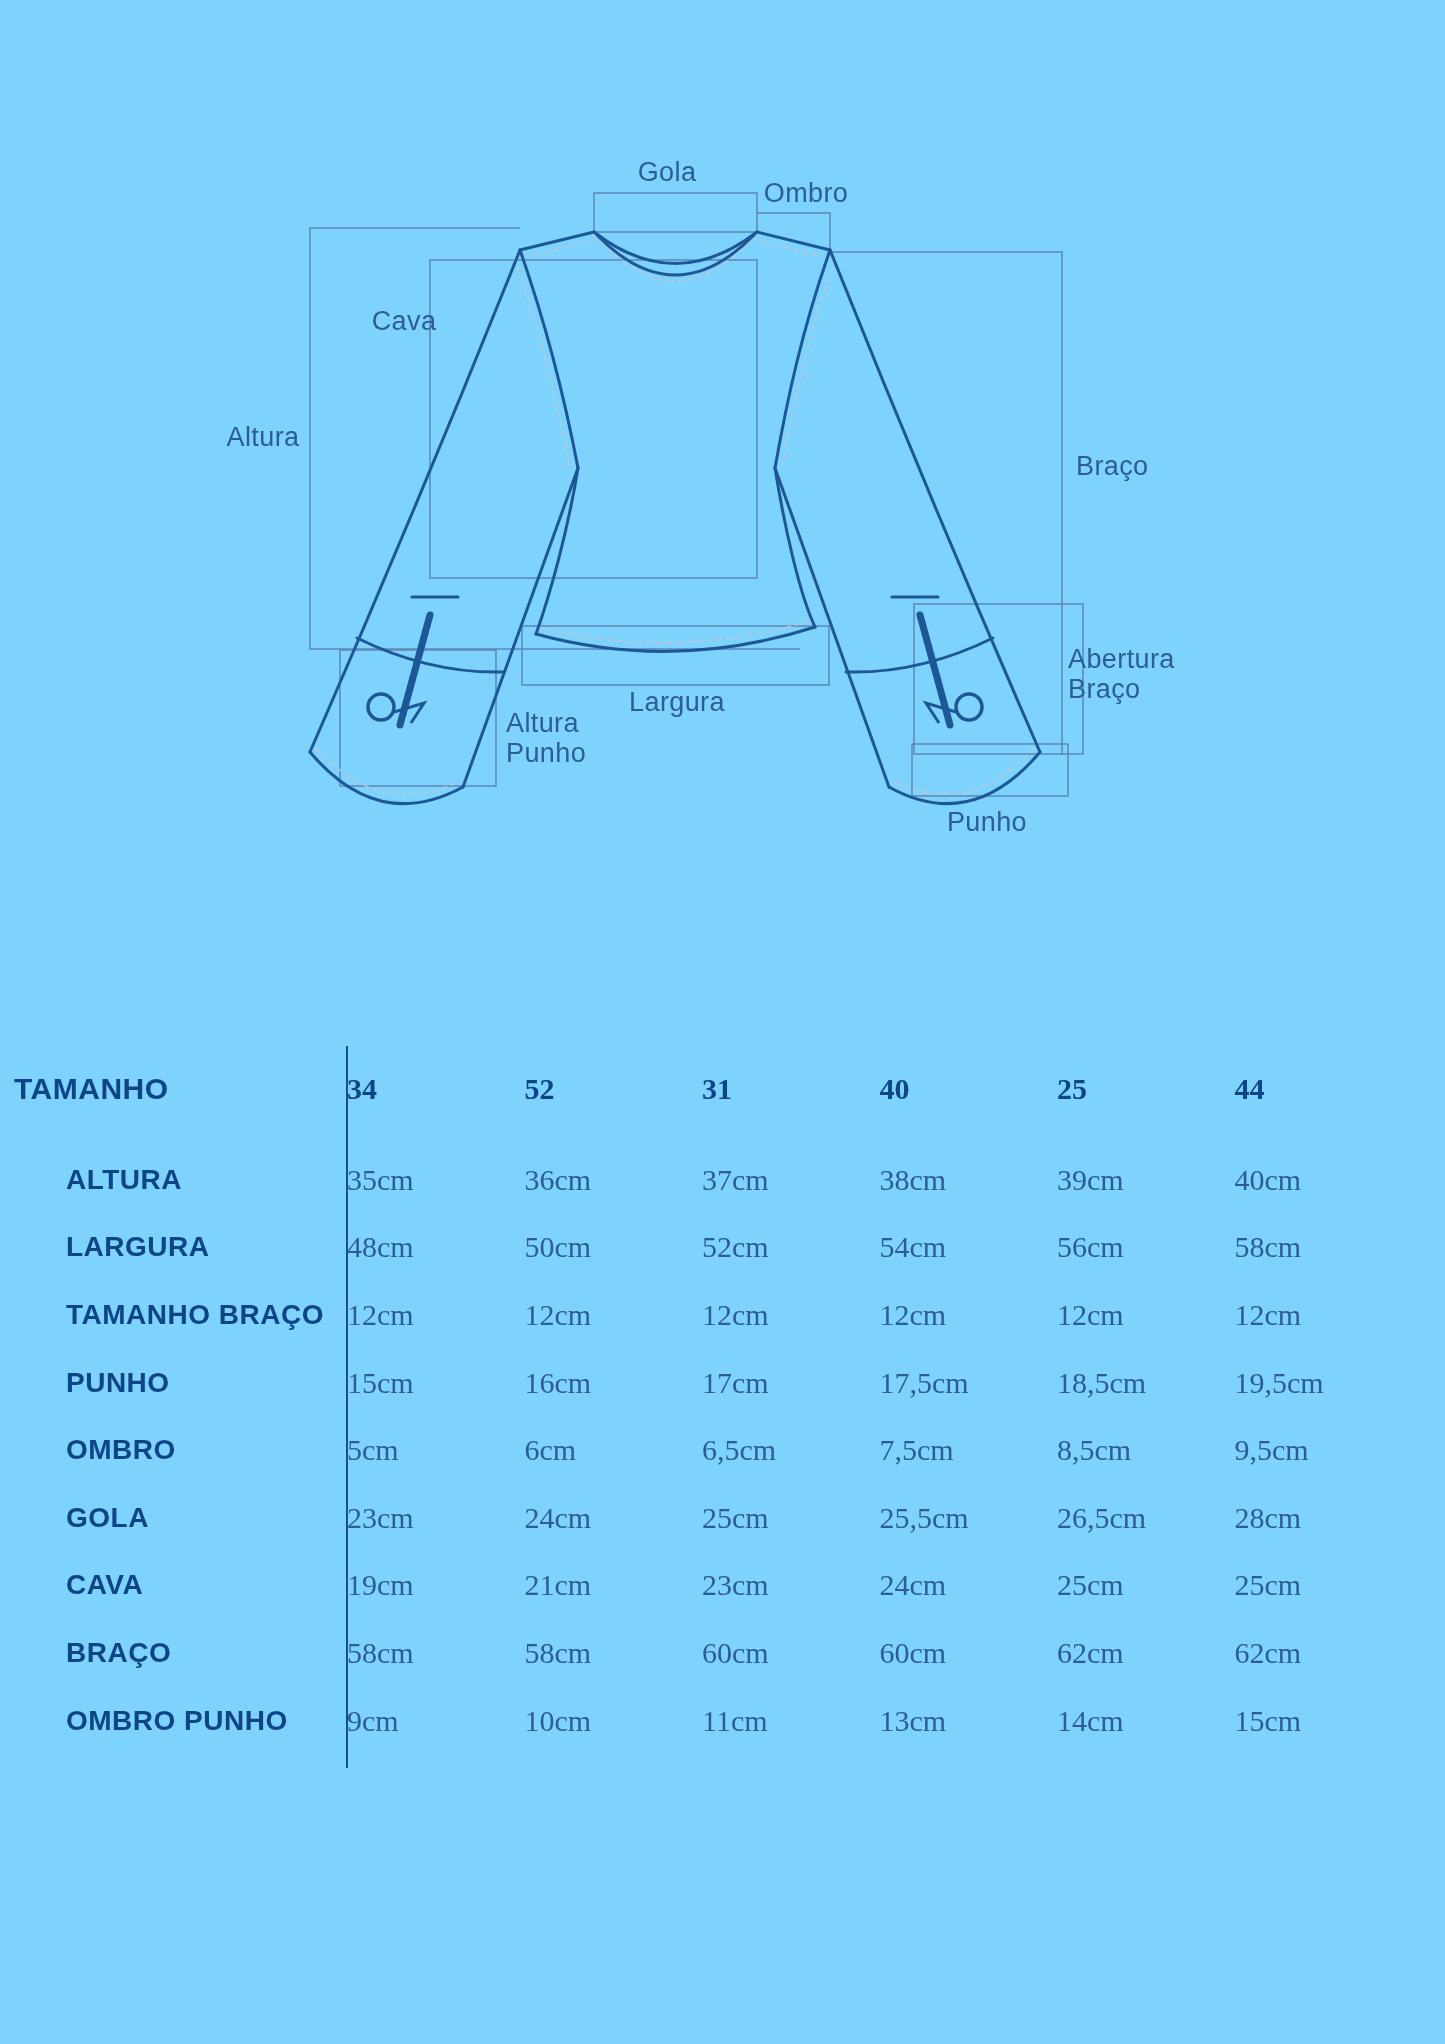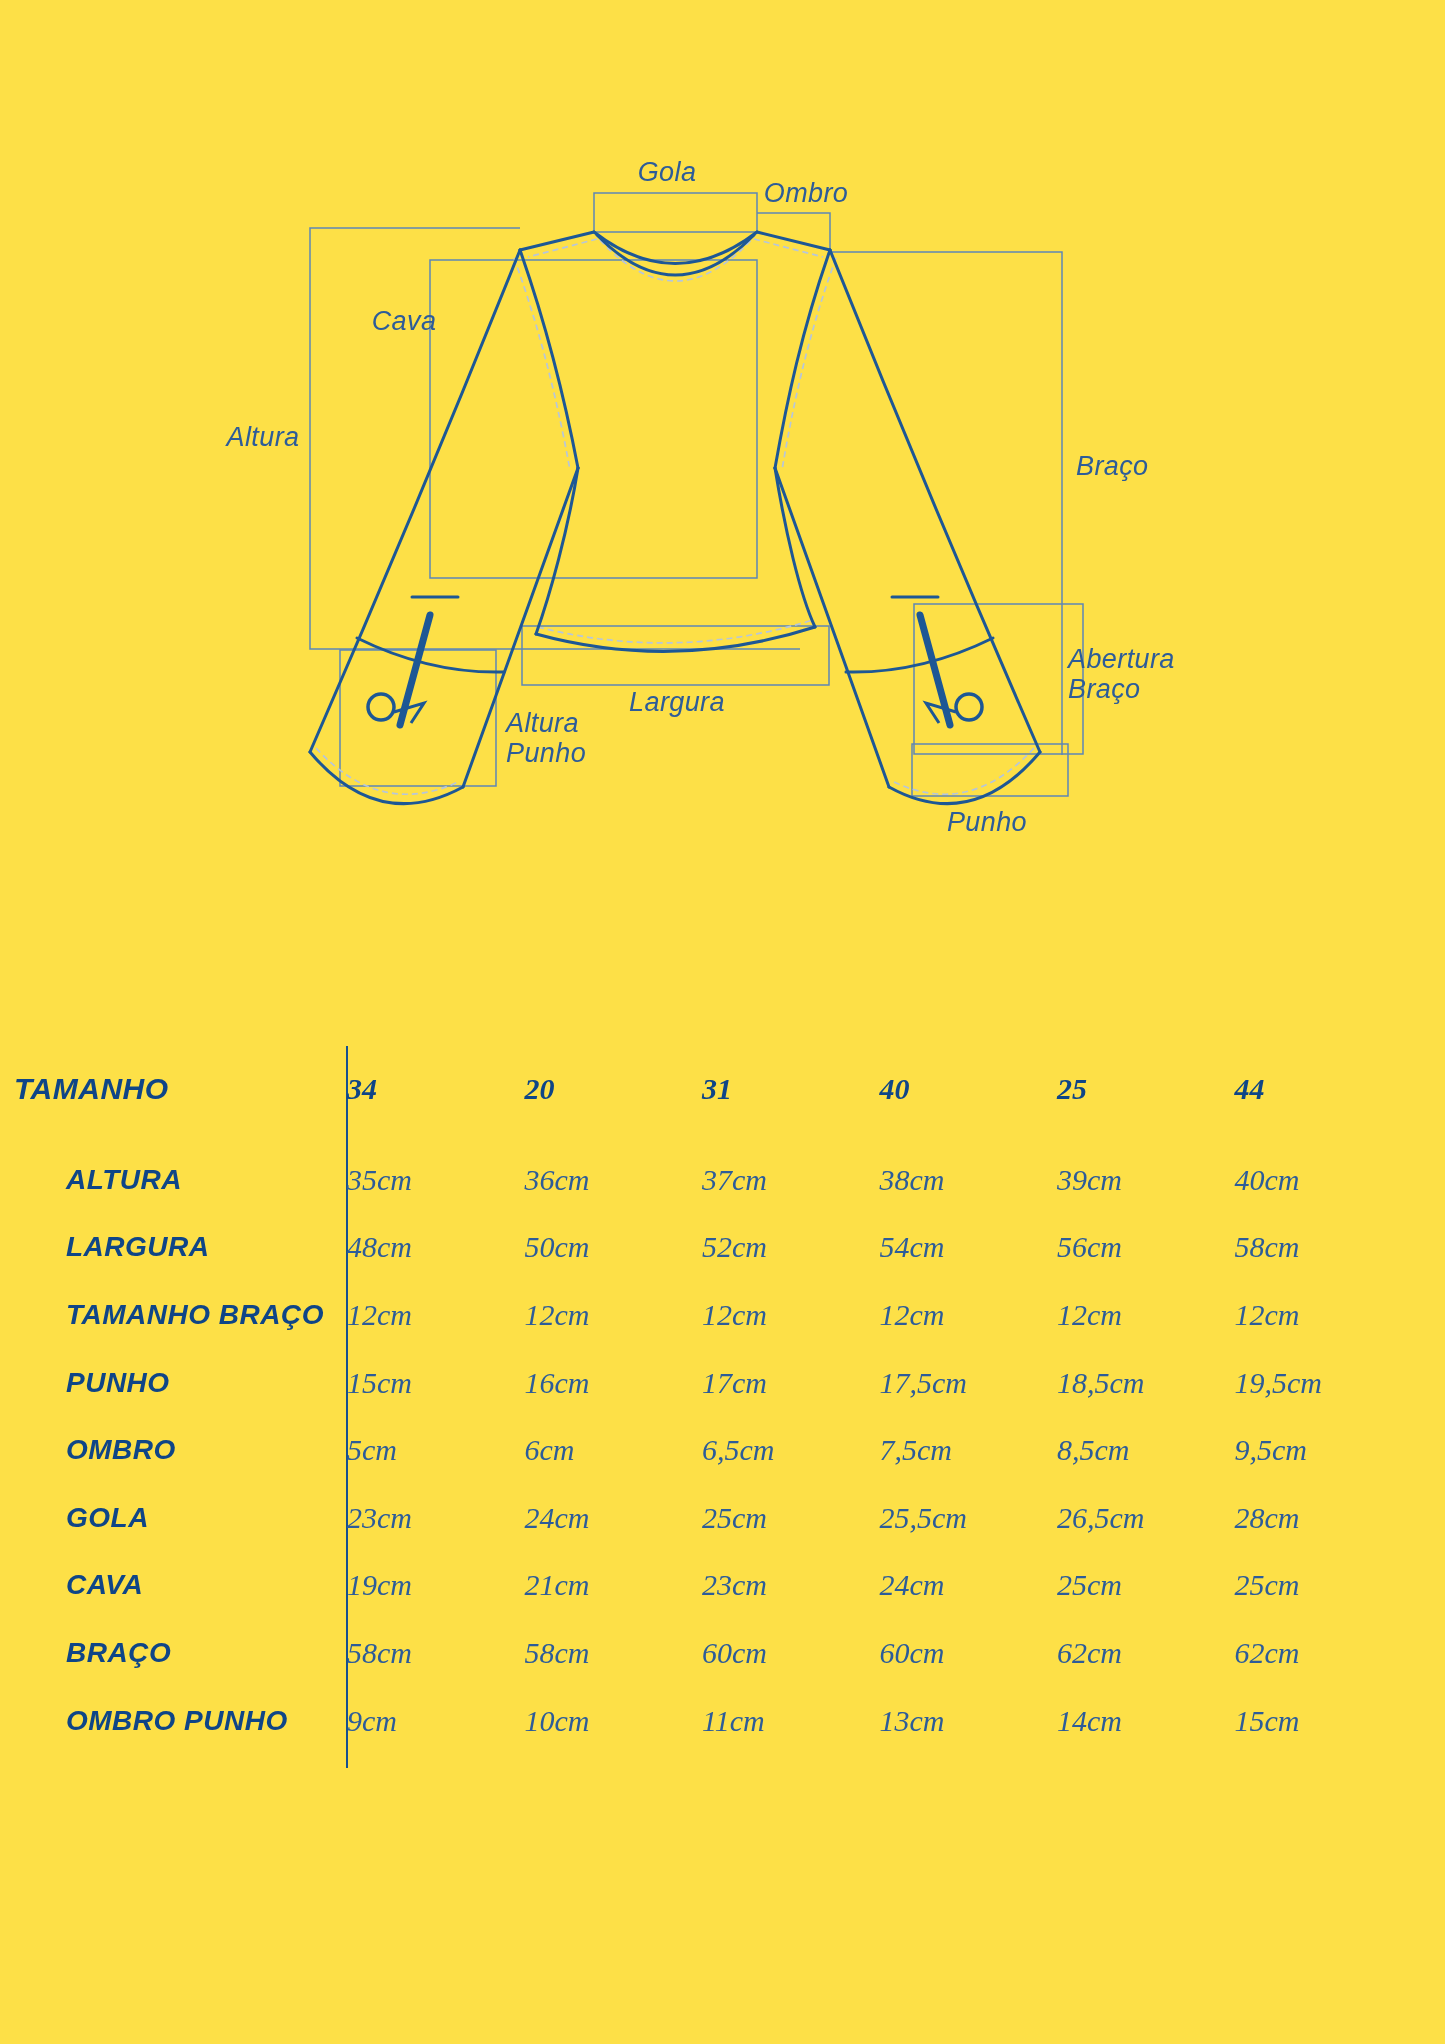--- a/index.html
+++ b/index.html
@@ -1,17 +1,17 @@
 <!DOCTYPE html>
 <html><head>
 <meta charset="utf-8">
 <style>
   html,body{margin:0;padding:0;background:#ffffff;}
-  .page{position:relative;width:1445px;height:2044px;background:#fde047;overflow:hidden;
-        font-family:"Liberation Sans",sans-serif;font-style:italic;}
+  .page{position:relative;width:1445px;height:2044px;background:#7dd3fc;overflow:hidden;
+        font-family:"Liberation Sans",sans-serif;}
   
   .diagram-svg{position:absolute;left:0;top:0;}
   .dlabel{position:absolute;font-size:27px;color:#2d5c99;letter-spacing:.4px;
           white-space:nowrap;line-height:30px;}
   .center{transform:translate(-50%,-50%);}
   .vcenter{transform:translate(0,-50%);}
   
   .size-table{position:absolute;left:0;top:1055px;width:1412px;}
   .trow{display:flex;align-items:center;height:67.6px;}
   .trow.header{height:68px;margin-bottom:23px;}
@@ -120,21 +120,21 @@
   <div class="dlabel center" style="left:677px;top:702px;">Largura</div>
   <div class="dlabel center" style="left:987px;top:822px;">Punho</div>
 
   <div class="divider"></div>
 
   <div class="size-table">
     <div class="trow header">
       <div class="tlabel">TAMANHO</div>
 
     <div class="tcell">34</div>
-        <div class="tcell">20</div>
+        <div class="tcell">52</div>
         <div class="tcell">31</div>
         <div class="tcell">40</div>
         <div class="tcell">25</div>
         <div class="tcell">44</div>
       </div>
     <div>
 
     <div class="trow">
           <div class="tlabel">ALTURA</div>
           <div class="tcell">35cm</div>

